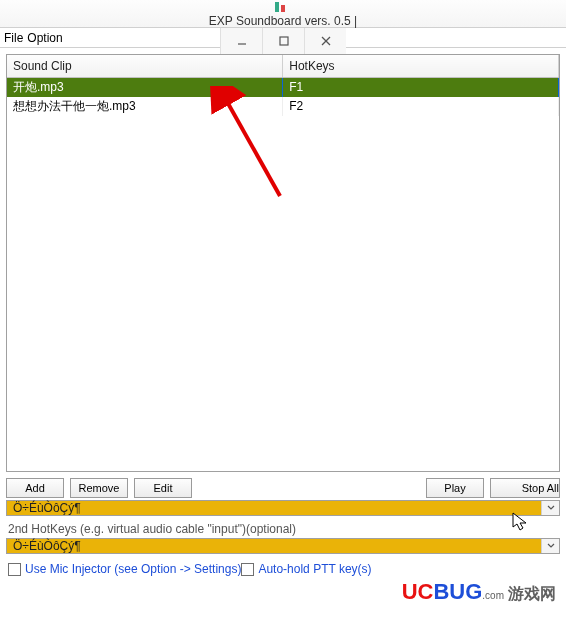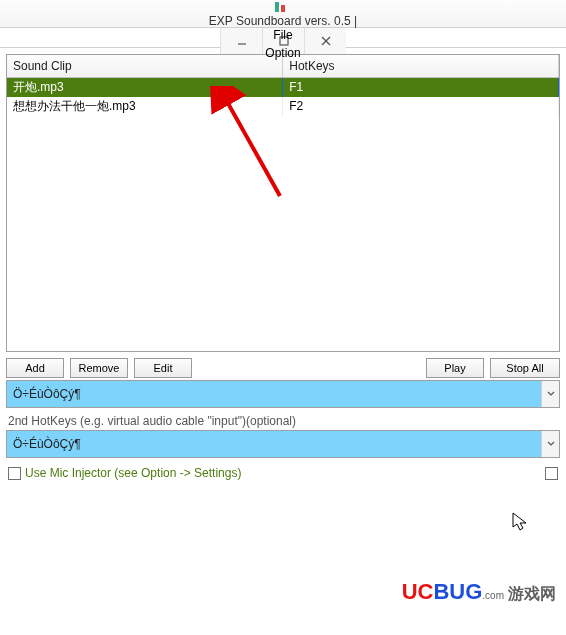--- a/index.html
+++ b/index.html
@@ -39,29 +39,28 @@
   .winbtn svg { stroke:#555; stroke-width:1.2; fill:none; }
   .menubar {
     height: 20px;
     background:#fff;
     border-bottom:1px solid #d0d0d0;
     display:flex;
     align-items:center;
     padding:0 4px;
     gap:4px;
     font-size:12px;
-    flex-direction:column;
   }
   .menubar span { cursor:default; }
   .content {
     padding: 6px 6px 0 6px;
   }
   .table-wrap {
     border:1px solid #a0a0a0;
-    height: 298px;
+    height: 418px;
     background:#fff;
     overflow:hidden;
   }
   table { width:100%; border-collapse:collapse; table-layout:fixed; }
   th {
     text-align:left;
     font-weight:normal;
     background: linear-gradient(#fdfdfd,#f2f2f2);
     border-bottom:1px solid #c0c0c0;
     border-right:1px solid #d0d0d0;
@@ -91,51 +90,51 @@
   .btnrow .spacer { flex:1; }
   .btn {
     border:1px solid #9a9a9a;
     background:linear-gradient(#fdfdfd,#ececec);
     padding:3px 0;
     width:58px;
     text-align:center;
     font-size:11px;
     cursor:default;
   }
-  .btn.wide { width:70px; }
+  .btn.wide { width:70px;text-align:right; }
   .section-label {
     font-size:12px;
     color:#555;
     margin-top:6px;
     padding-left:2px;
   }
   .combo {
     width:100%;
     border:1px solid #a0a0a0;
-    background:#7dd3fc;
-    height:28px;
+    background:#eab308;
+    height:16px;
     display:flex;
     align-items:center;
     margin-top:2px;
     position:relative;
   }
   .combo .val { flex:1; padding:0 6px; font-size:12px; color:#222; }
   .combo .arrow {
     width:18px; height:100%;
     display:flex; align-items:center; justify-content:center;
     border-left:1px solid #d0d0d0;
     background:#f4f4f4;
   }
   .checks {
     display:flex;
-    justify-content:space-between;
+    justify-content:flex-start;
     margin-top:8px;
     padding:0 2px;
     font-size:12px;
-    color:#4d7c0f;
+    color:#1d4ed8;
   }
   .chk { display:flex; align-items:center; gap:4px; }
   .chk .box {
     width:13px; height:13px;
     border:1px solid #707070;
     background:#fff;
     display:inline-block;
   }
   
   .red-arrow {
@@ -255,20 +254,21 @@
     </div>
   </div>
 
   <div class="checks">
     <label class="chk">
       <span class="box"></span>
       <span>Use Mic Injector (see Option -&gt; Settings)</span>
     </label>
     <label class="chk">
       <span class="box"></span>
+      <span>Auto-hold PTT key(s)</span>
     </label>
   </div>
 </div>
 
 <svg class="red-arrow" width="170" height="120">
   <defs>
     <marker id="ah" markerWidth="12" markerHeight="12" refX="2" refY="5" orient="auto">
       <polygon points="0,0 10,5 0,10" fill="#e00000"></polygon>
     </marker>
   </defs>

